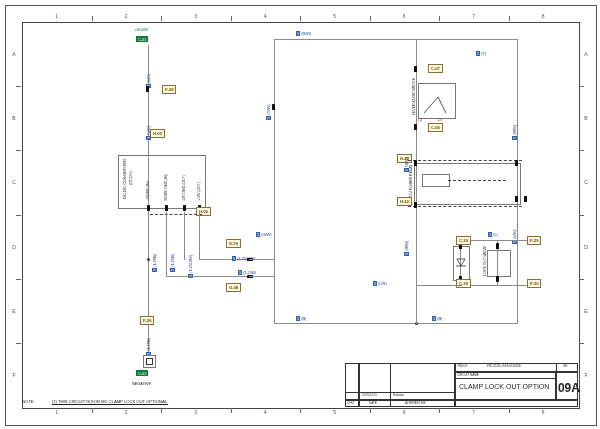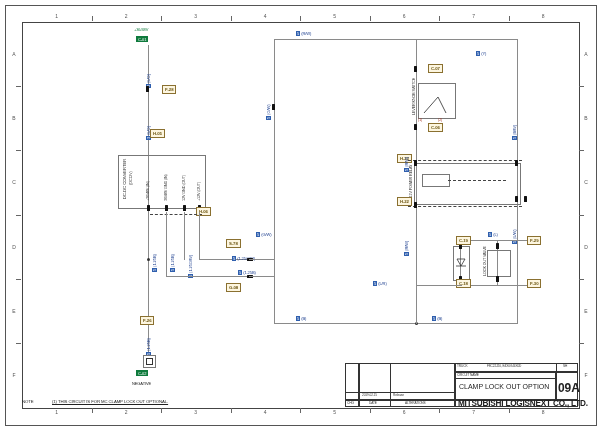--- a/index.html
+++ b/index.html
@@ -283,15 +283,14 @@
   <div class="tb" style="left:556px;top:363px;width:22px;height:9px;"></div>
   <div class="tb" style="left:556px;top:372px;width:22px;height:28px;"></div>
   <div class="tb" style="left:455px;top:400px;width:123px;height:7px;"></div>
 
   <div class="tbt tb-tiny" style="left:457px;top:364px;">TRUCK</div>
   <div class="tbt tb-tiny" style="left:487px;top:364px;">F8C22J20, E4X0GJ4X0D</div>
   <div class="tbt tb-tiny" style="left:563px;top:364px;">SH</div>
   <div class="tbt tb-tiny" style="left:457px;top:373px;">CIRCUIT NAME</div>
   <div class="tbt tb-big" style="left:459px;top:383px;">CLAMP LOCK OUT OPTION</div>
   <div class="tbt tb-huge" style="left:558px;top:381px;">09A</div>
-  <div class="tbt tb-brand" style="left:458px;top:399px;">MITSUBISHI LOGISNEXT CO., LTD.</div>
 
 </div>
 
 </body></html>

